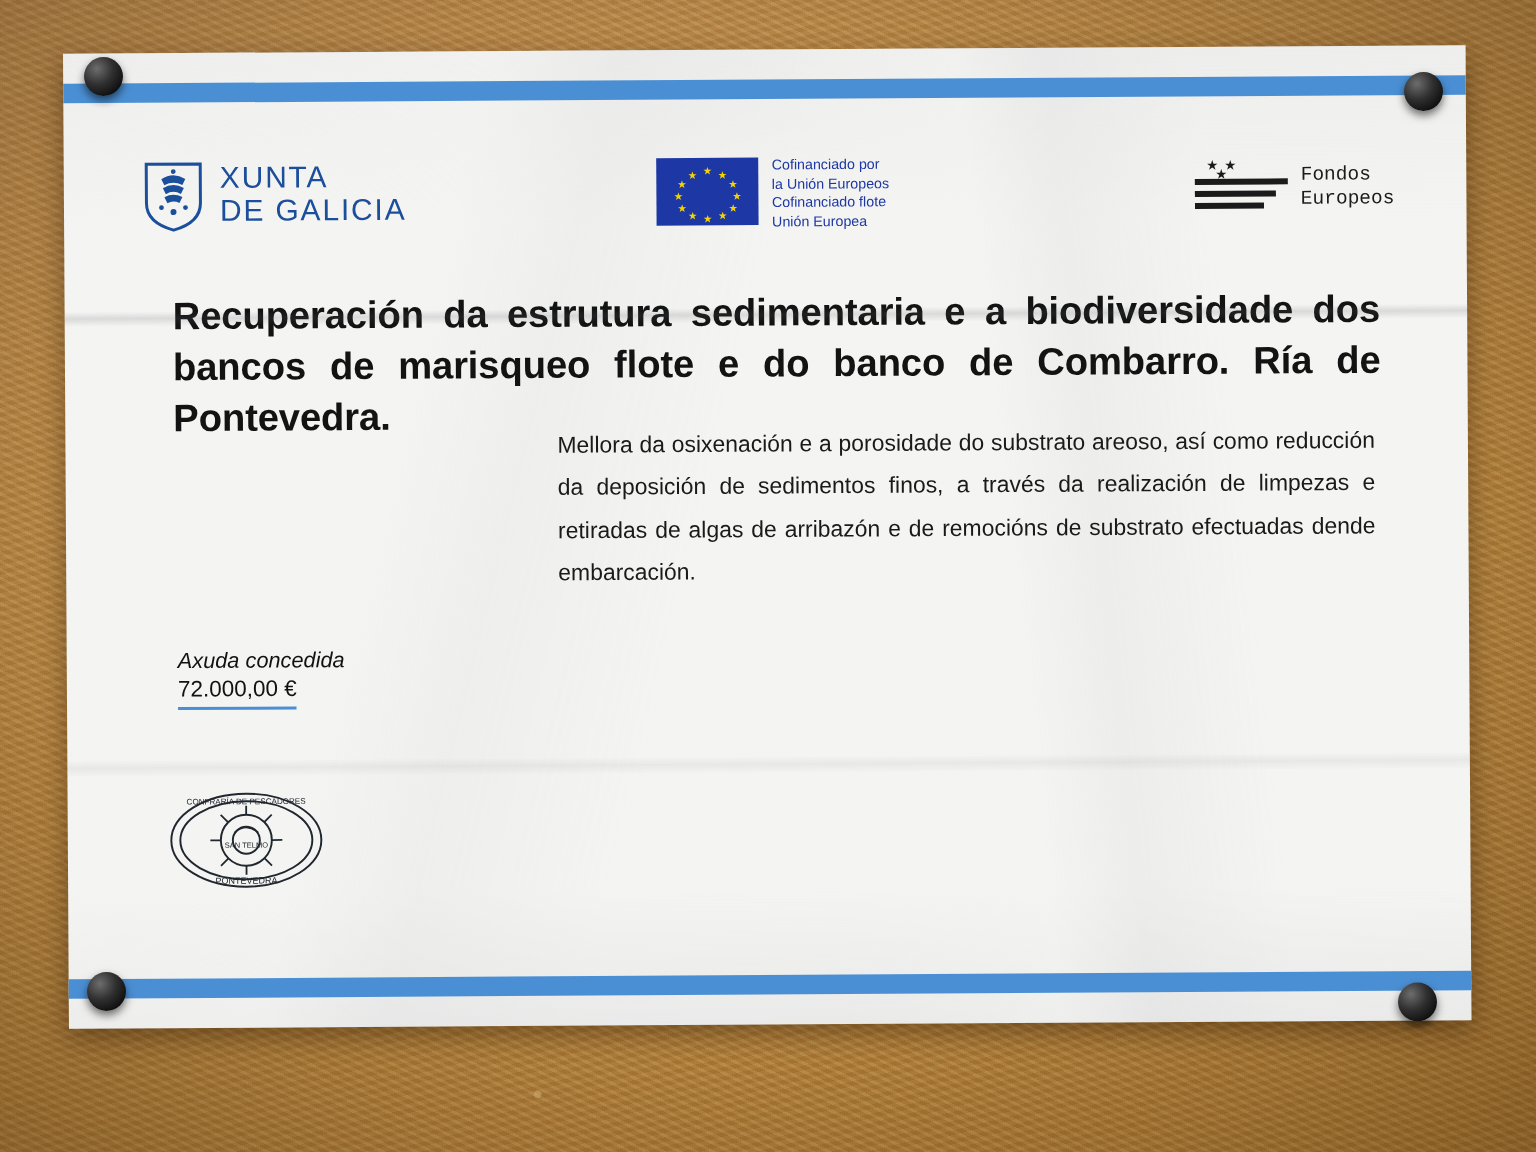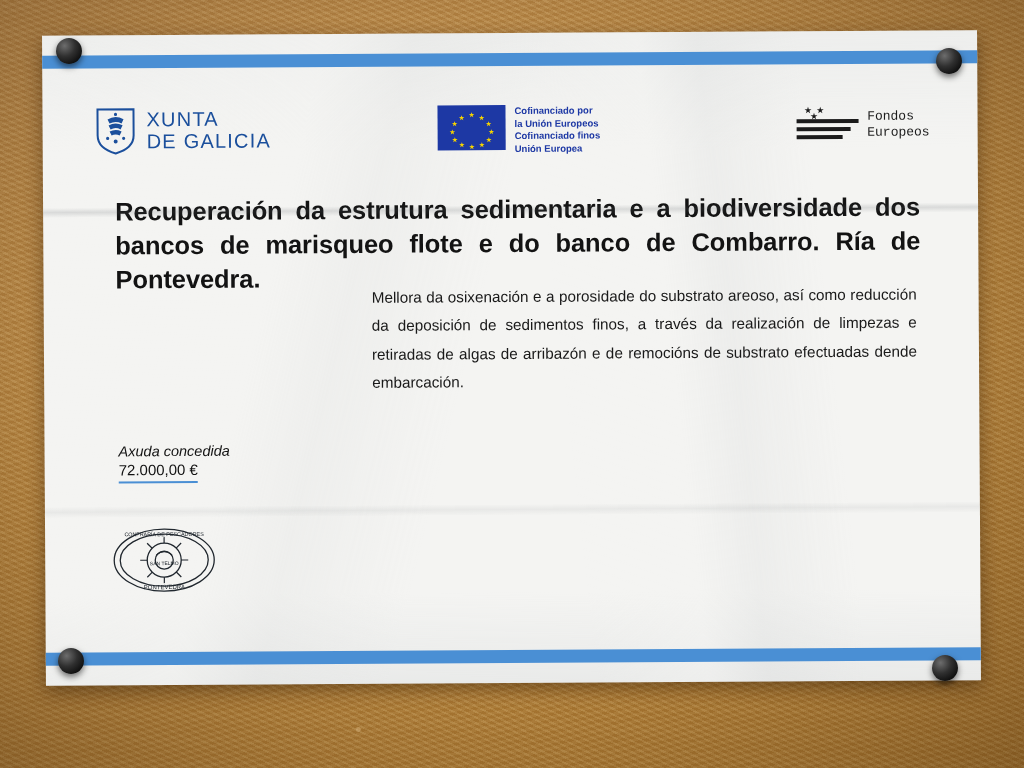--- a/index.html
+++ b/index.html
@@ -157,21 +157,21 @@
   .eu-star {
     position: absolute;
     color: #f5d300;
     font-size: 7px;
     line-height: 7px;
   }
   .eu-text {
     color: #1d38a4;
     font-size: 9.5px;
     line-height: 1.32;
-    font-weight: bold;
+    font-weight: normal;
   }
 
   .fondos {
     position: absolute;
     right: 48px;
     top: 12px;
     display: flex;
     align-items: center;
     gap: 9px;
   }
@@ -219,21 +219,21 @@
     text-align: justify;
   }
 
   
   .meta {
     position: absolute;
     left: 74px;
     color: #121212;
   }
   .meta.period { top: 298px; }
-  .meta.grant  { top: 408px; }
+  .meta.grant  { top: 398px; }
   .meta-label {
     font-size: 14.5px;
     font-style: italic;
     margin-bottom: 2px;
   }
   .meta-value {
     font-size: 15px;
     display: inline-block;
     border-bottom: 2.5px solid #4a8fd4;
     padding-bottom: 3px;
@@ -289,21 +289,21 @@
           <span class="eu-star" style="left:31px;top:38px;">★</span>
           <span class="eu-star" style="left:21px;top:36px;">★</span>
           <span class="eu-star" style="left:14px;top:31px;">★</span>
           <span class="eu-star" style="left:11.5px;top:23px;">★</span>
           <span class="eu-star" style="left:14px;top:15px;">★</span>
           <span class="eu-star" style="left:21px;top:8.5px;">★</span>
         </div>
         <div class="eu-text">
           <div>Cofinanciado por</div>
           <div>la Unión Europeos</div>
-          <div>Cofinanciado finos</div>
+          <div>Cofinanciado flote</div>
           <div>Unión Europea</div>
         </div>
       </div>
 
       <div class="fondos">
         <div class="fondos-mark">
           <div class="fondos-bar" style="top:14px; width:62px;"></div>
           <div class="fondos-bar" style="top:22px; width:54px;"></div>
           <div class="fondos-bar" style="top:30px; width:46px;"></div>
           <div style="position:absolute;left:8px;top:0px;color:#1b1b1b;font-size:9px;letter-spacing:4px;">★★</div>

